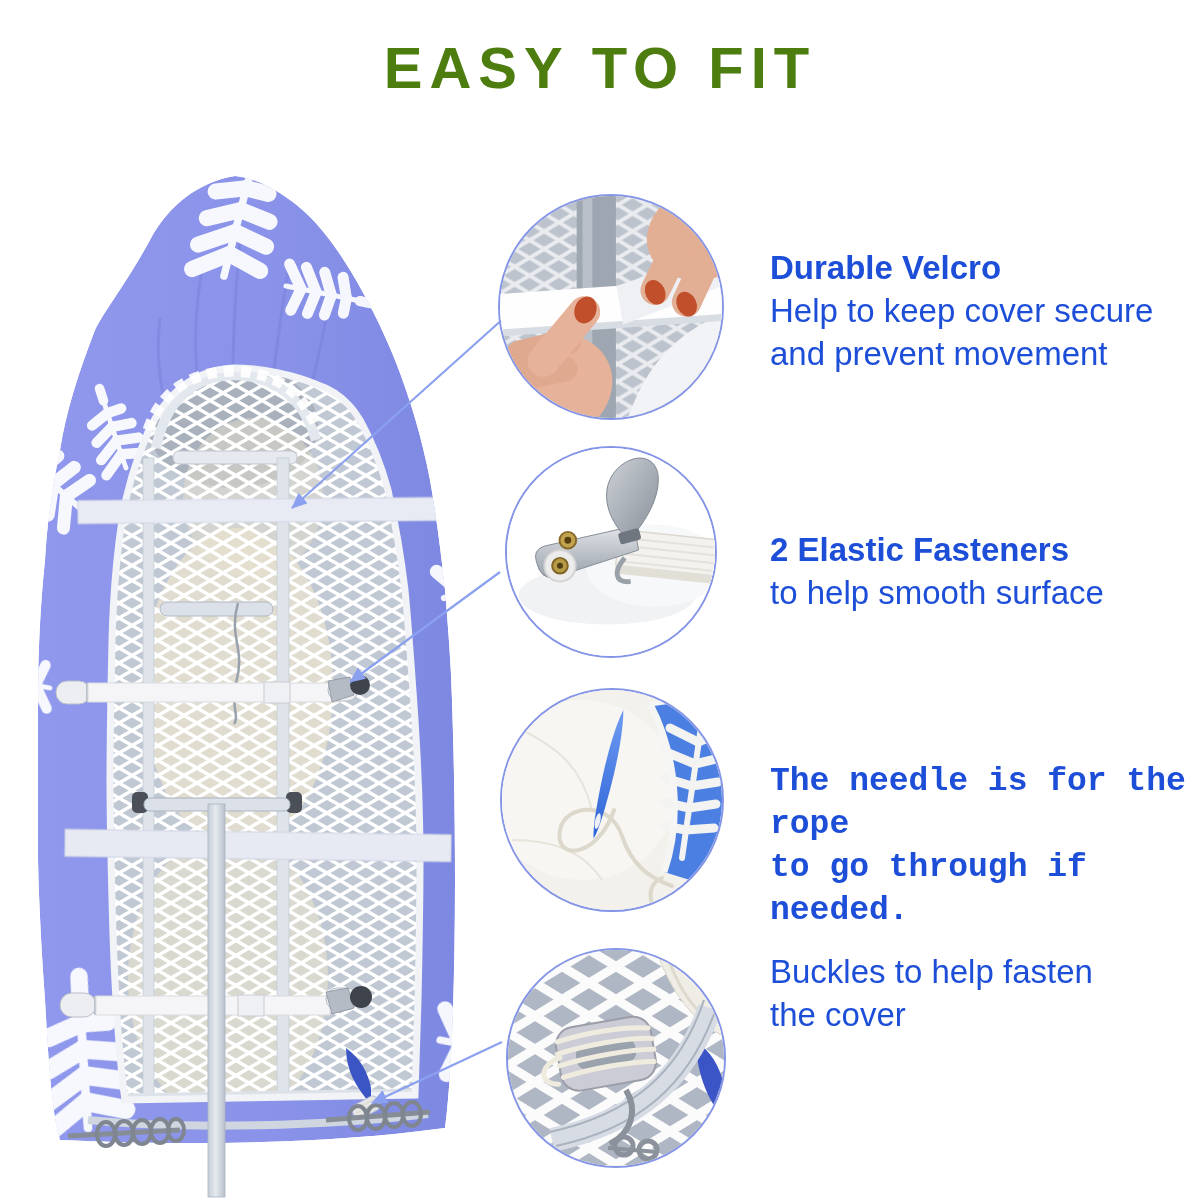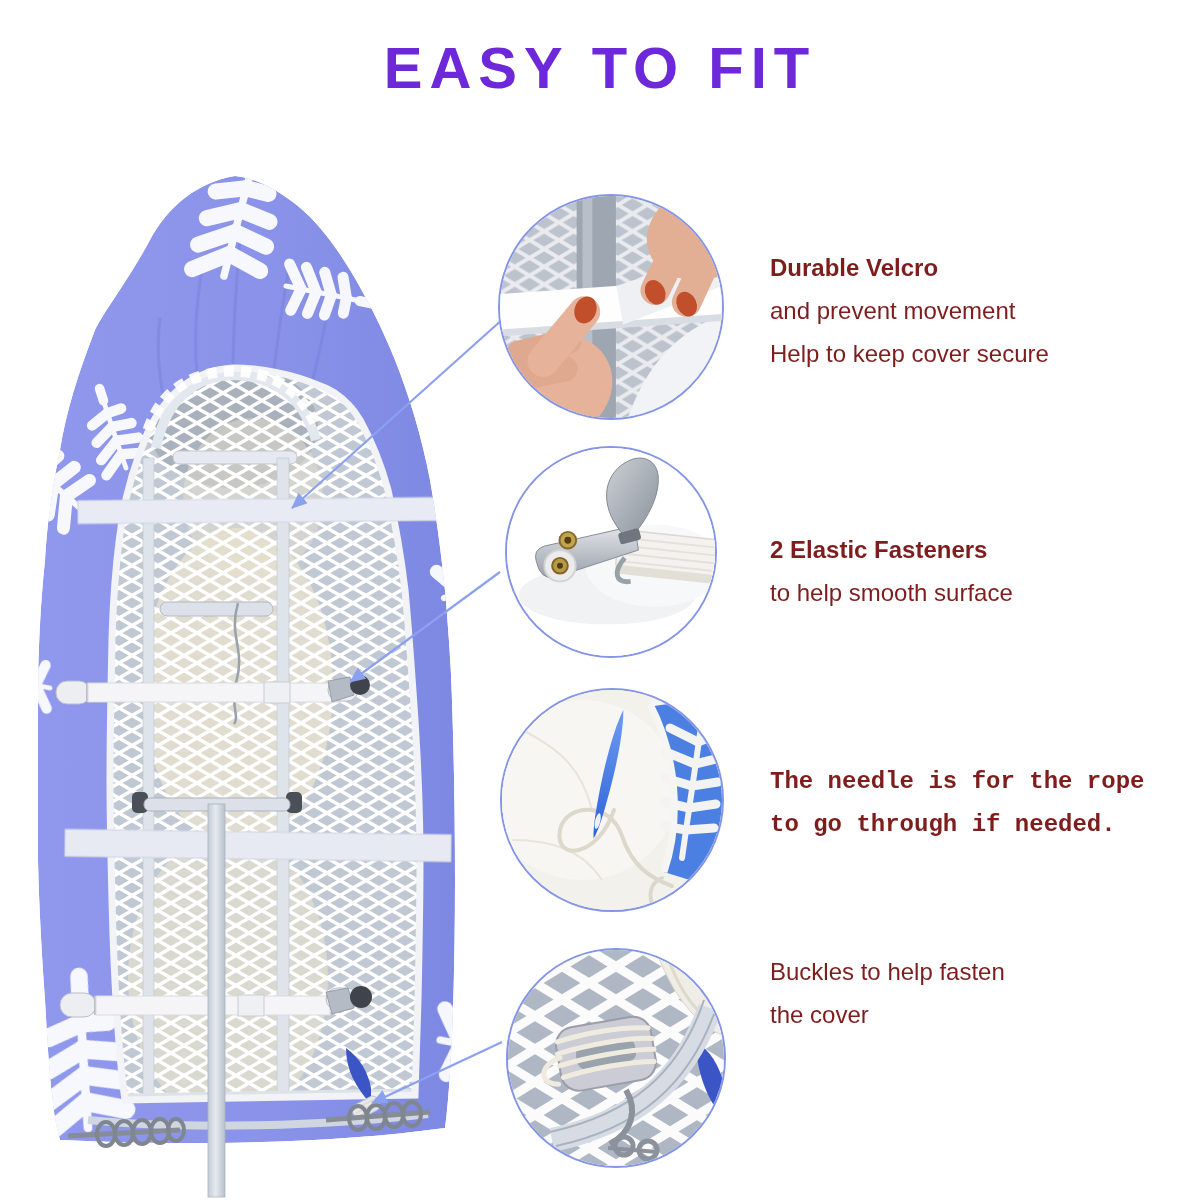--- a/index.html
+++ b/index.html
@@ -1,29 +1,29 @@
 <!DOCTYPE html>
 <html><head>
 <meta charset="utf-8">
 <style>
   html,body{margin:0;padding:0;background:#ffffff;}
   .page{position:relative;width:1200px;height:1200px;background:#ffffff;overflow:hidden;
         font-family:"Liberation Sans",sans-serif;}
   .title{position:absolute;top:34px;left:0;width:100%;text-align:center;margin:0;
-         font-size:58px;font-weight:700;letter-spacing:7px;color:#6d28d9;}
+         font-size:58px;font-weight:700;letter-spacing:7px;color:#4d7c0f;}
   .board{position:absolute;left:28px;top:168px;}
   .arrows{position:absolute;left:0;top:0;pointer-events:none;}
   .callout-circle{position:absolute;border:2px solid #8495e8;border-radius:50%;
                   overflow:hidden;background:#ffffff;box-sizing:border-box;}
   .callout-circle svg{display:block;width:100%;height:100%;}
   .c1{left:498px;top:194px;width:226px;height:226px;}
   .c2{left:505px;top:446px;width:212px;height:212px;}
   .c3{left:500px;top:688px;width:224px;height:224px;}
   .c4{left:506px;top:948px;width:220px;height:220px;}
-  .feature{position:absolute;left:770px;width:430px;font-size:24px;line-height:43px;color:#7f1d1d;}
+  .feature{position:absolute;left:770px;width:430px;font-size:33px;line-height:43px;color:#1d4ed8;}
   .feature .feature-heading{font-weight:700;}
   .f1{top:246px;} .f2{top:528px;}
   .f3{top:760px;font-weight:700;font-family:Liberation Mono, monospace;} .f4{top:950px;font-weight:400;}
 </style>
 </head>
 <body>
 
 <div class="page">
 
   <h1 class="title">EASY TO FIT</h1>
@@ -307,22 +307,22 @@
         <path d="M118 140 C130 160 124 182 102 194" stroke-width="6"></path>
         <circle cx="116" cy="196" r="9" stroke-width="5"></circle>
         <circle cx="140" cy="200" r="9" stroke-width="5"></circle>
         <path d="M100 198 L150 202" stroke-width="4"></path>
       </g>
     </svg>
   </div>
 
   <div class="feature f1">
     <div class="feature-heading">Durable Velcro</div>
+    <div class="feature-line">Help to keep cover secure</div>
     <div class="feature-line">and prevent movement</div>
-    <div class="feature-line">Help to keep cover secure</div>
   </div>
 
   <div class="feature f2">
     <div class="feature-heading">2 Elastic Fasteners</div>
     <div class="feature-line">to help smooth surface</div>
   </div>
 
   <div class="feature f3">
     <div class="feature-line">The needle is for the rope</div>
     <div class="feature-line">to go through if needed.</div>

